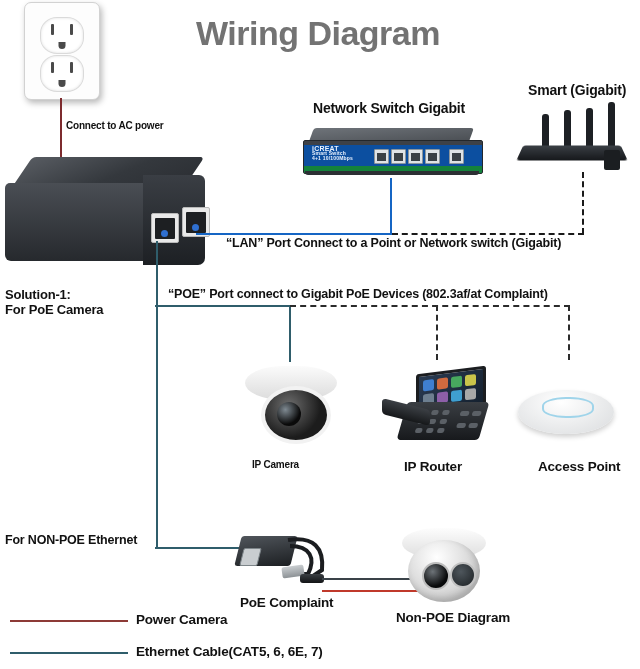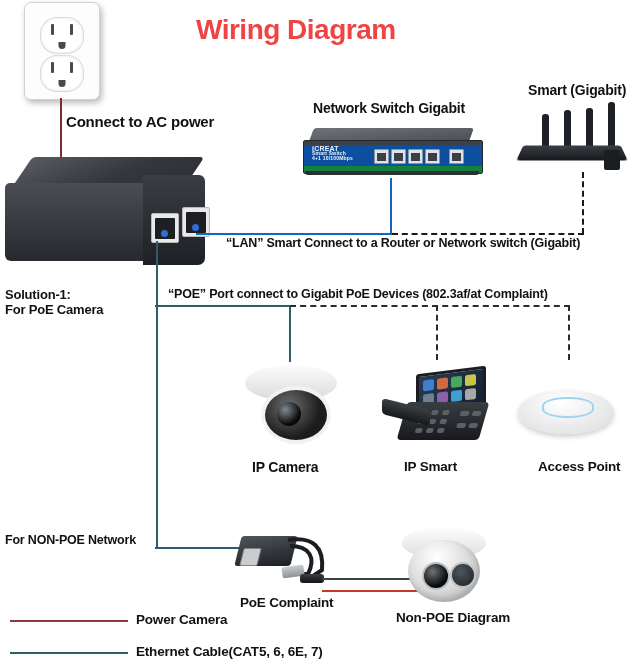--- a/index.html
+++ b/index.html
@@ -2,21 +2,21 @@
 <html><head>
 <meta charset="utf-8">
 <style>
   html,body{margin:0;padding:0;background:#ffffff;}
   body{width:640px;height:669px;position:relative;overflow:hidden;
        font-family:"Liberation Sans","DejaVu Sans",sans-serif;color:#111;}
   .abs{position:absolute;}
   .lbl{font-weight:bold;color:#111;white-space:nowrap;letter-spacing:-0.2px;}
 
   
-  #title{left:196px;top:14px;font-size:28px;font-weight:bold;letter-spacing:-0.5px;color:#ef4444;}
+  #title{left:196px;top:14px;font-size:34px;font-weight:bold;letter-spacing:-0.5px;color:#737373;}
 
   
   .wire{position:absolute;background:transparent;}
   .h-blue{height:0;border-top:2px solid #1565c4;}
   .v-blue{width:0;border-left:2px solid #1565c4;}
   .h-teal{height:0;border-top:2px solid #2f5d6b;}
   .v-teal{width:0;border-left:2px solid #2f5d6b;}
   .h-blue-d{height:0;border-top:2px dashed #1a1a1a;}
   .v-blue-d{width:0;border-left:2px dashed #1a1a1a;}
   .h-teal-d{height:0;border-top:2px dashed #2b2b2b;}
@@ -161,21 +161,21 @@
   </div>
   <div class="socket b">
     <div class="slot l"></div>
       <div class="slot r"></div>
       <div class="gnd"></div>
   </div>
 </div>
 
 <div class="wire v-red abs" style="left:60px;top:98px;height:66px;"></div>
 
-<div class="abs lbl" style="left:66px;top:113px;font-size:15px;">Connect to AC power</div>
+<div class="abs lbl" style="left:66px;top:120px;font-size:10px;">Connect to AC power</div>
 
 <div class="abs" id="injector">
   <div id="inj-top"></div>
   <div id="inj-face"></div>
   <div id="inj-right"></div>
   <div class="rj45" id="port-poe">
     <div class="tab"></div>
       <div class="cav"></div>
       <div class="dot"></div>
   </div>
@@ -221,42 +221,42 @@
   <div class="ant" style="left:68px;top:8px;height:42px;"></div>
   <div class="ant" style="left:90px;top:2px;height:48px;"></div>
   <div id="rt-body"></div>
   <div id="rt-foot"></div>
 </div>
 
 <div class="wire h-blue abs" style="left:196px;top:233px;width:196px;"></div>
 <div class="wire v-blue abs" style="left:390px;top:178px;height:56px;"></div>
 <div class="wire h-blue-d abs" style="left:392px;top:233px;width:192px;"></div>
 <div class="wire v-blue-d abs" style="left:582px;top:172px;height:62px;"></div>
-<div class="abs lbl" style="left:226px;top:236px;font-size:12.5px;">“LAN” Smart Connect to a Router or Network switch (Gigabit)</div>
+<div class="abs lbl" style="left:226px;top:236px;font-size:12.5px;">“LAN” Port Connect to a Point or Network switch (Gigabit)</div>
 
 <div class="wire v-teal abs" style="left:156px;top:241px;height:66px;"></div>
 <div class="wire h-teal abs" style="left:155px;top:305px;width:135px;"></div>
 <div class="wire v-teal abs" style="left:289px;top:305px;height:57px;"></div>
 <div class="wire h-teal-d abs" style="left:290px;top:305px;width:280px;"></div>
 <div class="wire v-teal-d abs" style="left:436px;top:305px;height:55px;"></div>
 <div class="wire v-teal-d abs" style="left:568px;top:305px;height:55px;"></div>
 <div class="abs lbl" style="left:168px;top:287px;font-size:12.5px;text-align:right;">“POE” Port connect to Gigabit PoE Devices (802.3af/at Complaint)</div>
 
 <div class="abs lbl" style="left:5px;top:287px;font-size:13px;line-height:15px;">
   <div>Solution-1:</div>
   <div>For PoE Camera</div>
 </div>
 
 <div class="abs" id="ipcam">
   <div id="cam-base"></div>
   <div id="cam-dome">
       <div id="cam-lens"></div>
     </div>
 </div>
-<div class="abs lbl" style="left:252px;top:459px;font-size:14px;">IP Camera</div>
+<div class="abs lbl" style="left:252px;top:459px;font-size:10px;">IP Camera</div>
 
 <div class="abs" id="ipphone">
   <div id="ph-screen">
     <div class="ph-tile" style="left:4px;top:4px;background:#3f7fd0;"></div>
     <div class="ph-tile" style="left:18px;top:4px;background:#d06a3f;"></div>
     <div class="ph-tile" style="left:32px;top:4px;background:#47a85e;"></div>
     <div class="ph-tile" style="left:46px;top:4px;background:#c9c44a;"></div>
     <div class="ph-tile" style="left:4px;top:18px;background:#6d7f90;"></div>
     <div class="ph-tile" style="left:18px;top:18px;background:#8d5fa8;"></div>
     <div class="ph-tile" style="left:32px;top:18px;background:#3f9fd0;"></div>
@@ -272,34 +272,34 @@
     <div class="ph-key" style="left:16px;top:26px;"></div>
     <div class="ph-key" style="left:27px;top:26px;"></div>
     <div class="ph-key" style="left:38px;top:26px;"></div>
     <div class="ph-key" style="left:56px;top:9px;width:9px;"></div>
     <div class="ph-key" style="left:68px;top:9px;width:9px;"></div>
     <div class="ph-key" style="left:56px;top:21px;width:9px;"></div>
     <div class="ph-key" style="left:68px;top:21px;width:9px;"></div>
   </div>
   <div id="ph-handset"></div>
 </div>
-<div class="abs lbl" style="left:404px;top:459px;font-size:13.5px;">IP Smart</div>
+<div class="abs lbl" style="left:404px;top:459px;font-size:13.5px;">IP Router</div>
 
 <div class="abs" id="ap">
   <div id="ap-body">
       <div id="ap-ring"></div>
     </div>
 </div>
 <div class="abs lbl" style="left:538px;top:459px;font-size:13.5px;">Access Point</div>
 
 <div class="wire v-teal abs" style="left:156px;top:307px;height:241px;"></div>
 <div class="wire h-teal abs" style="left:155px;top:547px;width:90px;"></div>
 
 <div class="abs lbl" style="left:5px;top:533px;font-size:12.5px;line-height:15px;">
-  <div>For NON-POE Network</div>
+  <div>For NON-POE Ethernet</div>
 </div>
 
 <div class="abs" id="splitter">
   <div id="sp-body">
       <div id="sp-jack"></div>
     </div>
   <svg width="120" height="62" style="position:absolute;left:0;top:0;">
     <path d="M50 10 C 76 6, 86 18, 84 40 L 72 48" stroke="#1b1d20" stroke-width="4" fill="none"></path>
     <path d="M52 16 C 72 16, 78 28, 70 44 L 56 44" stroke="#1b1d20" stroke-width="4" fill="none"></path>
   </svg>

